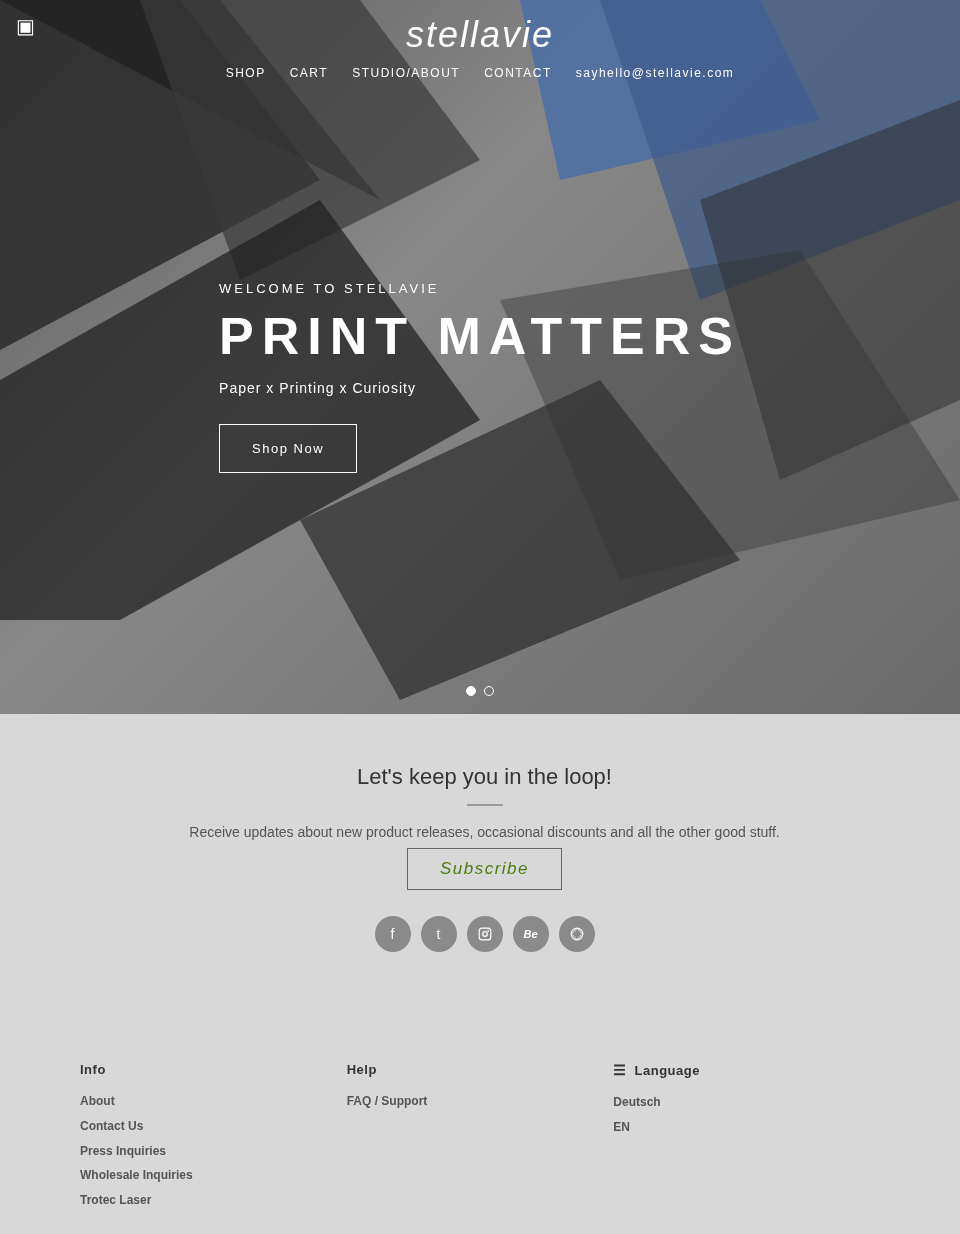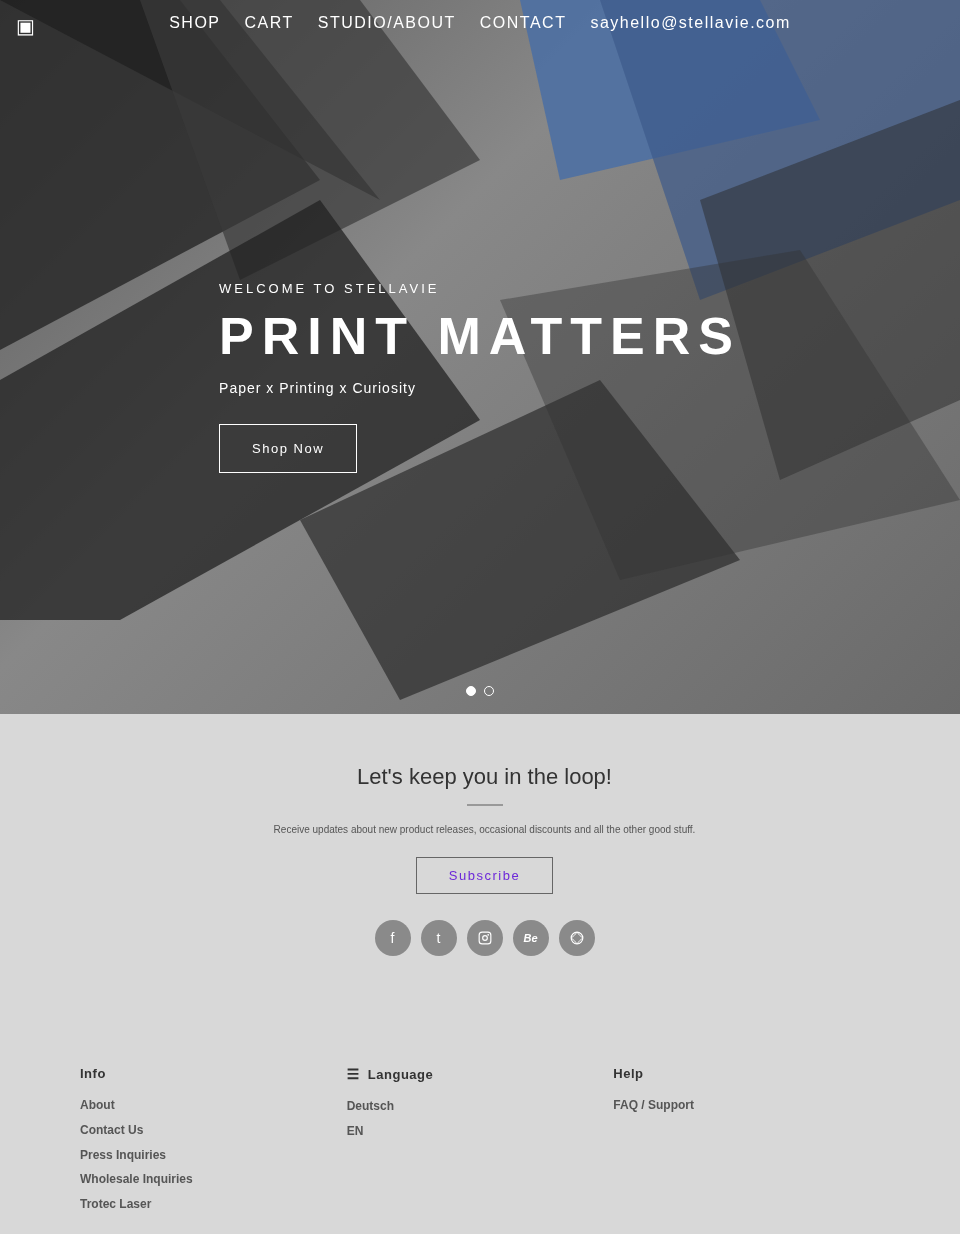--- a/index.html
+++ b/index.html
@@ -30,21 +30,21 @@
       margin-bottom: 10px;
     }
     nav {
       display: flex;
       gap: 24px;
       align-items: center;
     }
     nav a {
       color: white;
       text-decoration: none;
-      font-size: 16px;
+      font-size: 12px;
       letter-spacing: 1.5px;
       font-weight: 500;
     }
 
     
     .hero {
       position: relative;
       width: 960px;
       height: 714px;
       background: #7a7a7a;
@@ -143,34 +143,35 @@
       color: #333;
       margin-bottom: 14px;
     }
     .newsletter-divider {
       width: 36px;
       height: 2px;
       background: #999;
       margin: 0 auto 18px auto;
     }
     .newsletter-desc {
-      font-size: 10px;
+      font-size: 14px;
       color: #555;
-      margin-bottom: 22px;
+      margin-bottom: 8px;
     }
     .subscribe-btn {
       display: inline-block;
       padding: 10px 32px;
       border: 1.5px solid #666;
-      color: #6d28d9;
-      font-size: 13px;
+      color: #4d7c0f;
+      font-size: 17px;
       letter-spacing: 1.5px;
       text-decoration: none;
       cursor: pointer;
       background: transparent;
+      font-style: italic;
     }
 
     
     .social-icons {
       display: flex;
       justify-content: center;
       gap: 10px;
       margin: 26px 0 40px 0;
     }
     .social-icon {
@@ -231,20 +232,21 @@
 
       <polygon points="0,380 320,200 480,420 120,620 0,620" fill="#222" opacity="0.75"></polygon>
 
       <polygon points="300,520 600,380 740,560 400,700" fill="#1e1e1e" opacity="0.6"></polygon>
       <polygon points="700,200 960,100 960,400 780,480" fill="#2a2a2a" opacity="0.5"></polygon>
       <polygon points="500,300 800,250 960,500 620,580" fill="#333" opacity="0.4"></polygon>
     </svg>
 
     <div class="header">
       <span class="chat-icon">▣</span>
+      <div class="logo">stellavie</div>
       <nav>
         <a>SHOP</a>
         <a>CART</a>
         <a>STUDIO/ABOUT</a>
         <a>CONTACT</a>
         <a>sayhello@stellavie.com</a>
       </nav>
     </div>
 
     <div class="hero-content">
@@ -300,28 +302,28 @@
         <div class="footer-col-title">Info</div>
         <a>About</a>
         <a>Contact Us</a>
         <a>Press Inquiries</a>
         <a>Wholesale Inquiries</a>
         <a>Trotec Laser</a>
       </div>
 
 
       <div class="footer-col">
+        <div class="footer-col-title">Help</div>
+        <a>FAQ / Support</a>
+      </div>
+
+      <div class="footer-col">
         <div class="footer-col-title">
           <span style="font-size:14px; margin-right:4px;">☰</span>
           <span>Language</span>
         </div>
         <a>Deutsch</a>
         <a>EN</a>
       </div>
-
-      <div class="footer-col">
-        <div class="footer-col-title">Help</div>
-        <a>FAQ / Support</a>
-      </div>
     </div>
 
   </div>
 </div>
 
 </body></html>

